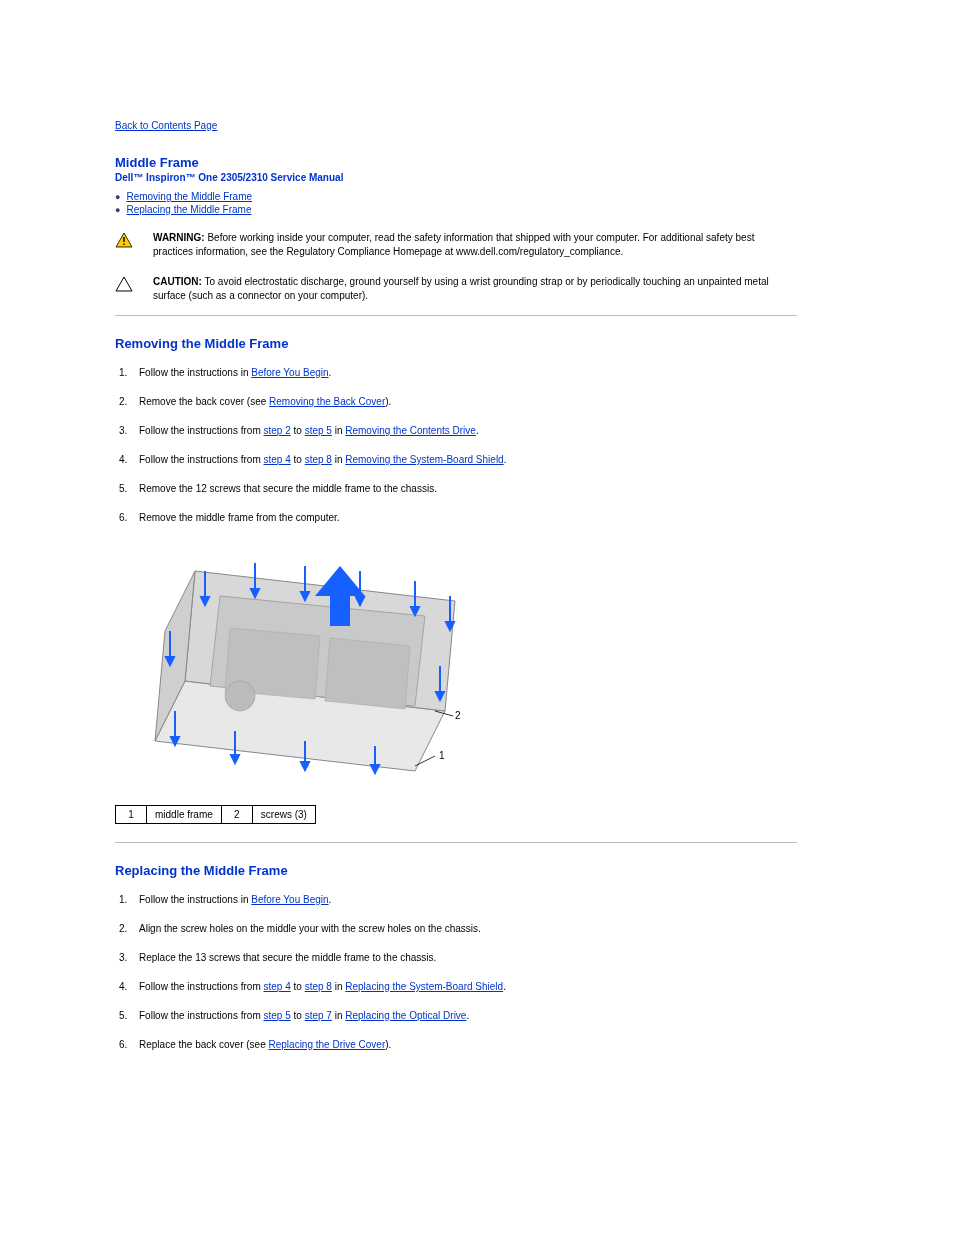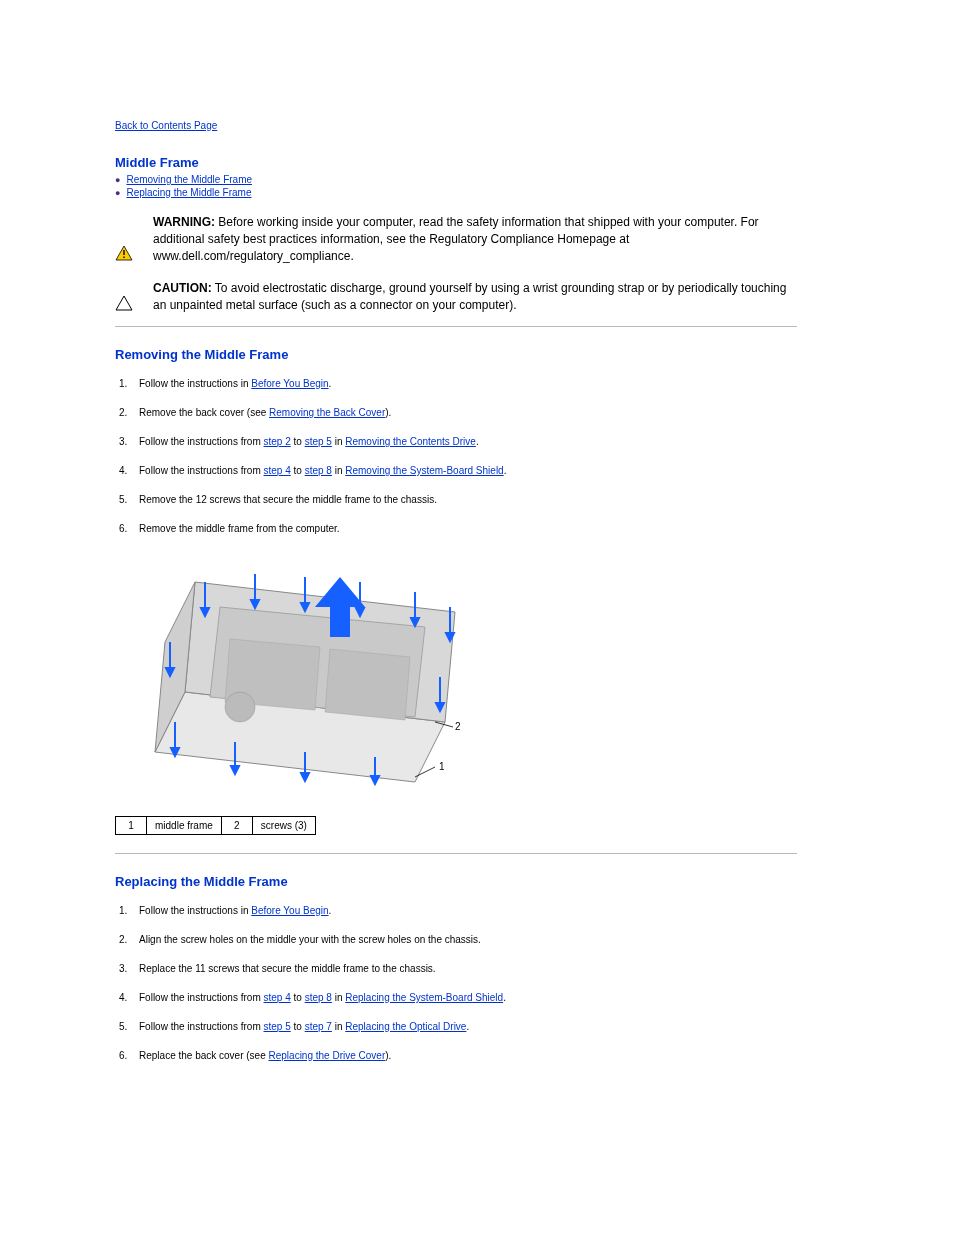--- a/index.html
+++ b/index.html
@@ -50,23 +50,23 @@
     margin: 2px 0;
   }
   .bullets li::before {
     content: "●";
     color: #4b2e83;
     font-size: 9px;
     margin-right: 6px;
   }
   .notice-row {
     display: flex;
-    align-items: flex-end;
+    align-items: flex-start;
     margin: 16px 0 12px 0;
-    font-size: 12px;
+    font-size: 10px;
   }
   .notice-icon {
     width: 18px;
     flex: 0 0 18px;
     margin-right: 20px;
     padding-top: 1px;
   }
   .notice-text {
     flex: 1;
     line-height: 1.4;
@@ -131,20 +131,21 @@
   }
 </style>
 </head>
 <body>
 
 <div class="page">
 
   <a class="back-link link">Back to Contents Page</a>
 
   <div class="page-title">Middle Frame</div>
+  <div class="subtitle">Dell™ Inspiron™ One 2305/2310 Service Manual</div>
 
   <ul class="bullets">
     <li><span class="link">Removing the Middle Frame</span></li>
     <li><span class="link">Replacing the Middle Frame</span></li>
   </ul>
 
   <div class="notice-row">
     <div class="notice-icon">
       <svg width="18" height="16" viewBox="0 0 18 16">
           <polygon points="9,1 17,15 1,15" fill="#ffcc00" stroke="#000" stroke-width="0.8"></polygon>
@@ -256,21 +257,21 @@
   <hr class="rule">
 
   <div class="section-heading">Replacing the Middle Frame</div>
 
 
   <ol class="steps">
     <li>
       <span>Follow the instructions in </span><span class="link">Before You Begin</span><span>.</span>
     </li>
     <li>Align the screw holes on the middle your with the screw holes on the chassis.</li>
-    <li>Replace the 11 screws that secure the middle frame to the chassis.</li>
+    <li>Replace the 13 screws that secure the middle frame to the chassis.</li>
     <li>
       <span>Follow the instructions from </span><span class="link">step 4</span><span> to </span><span class="link">step 8</span><span> in </span><span class="link">Replacing the System-Board Shield</span><span>.</span>
     </li>
     <li>
       <span>Follow the instructions from </span><span class="link">step 5</span><span> to </span><span class="link">step 7</span><span> in </span><span class="link">Replacing the Optical Drive</span><span>.</span>
     </li>
     <li>
       <span>Replace the back cover (see </span><span class="link">Replacing the Drive Cover</span><span>).</span>
     </li>
   </ol>

